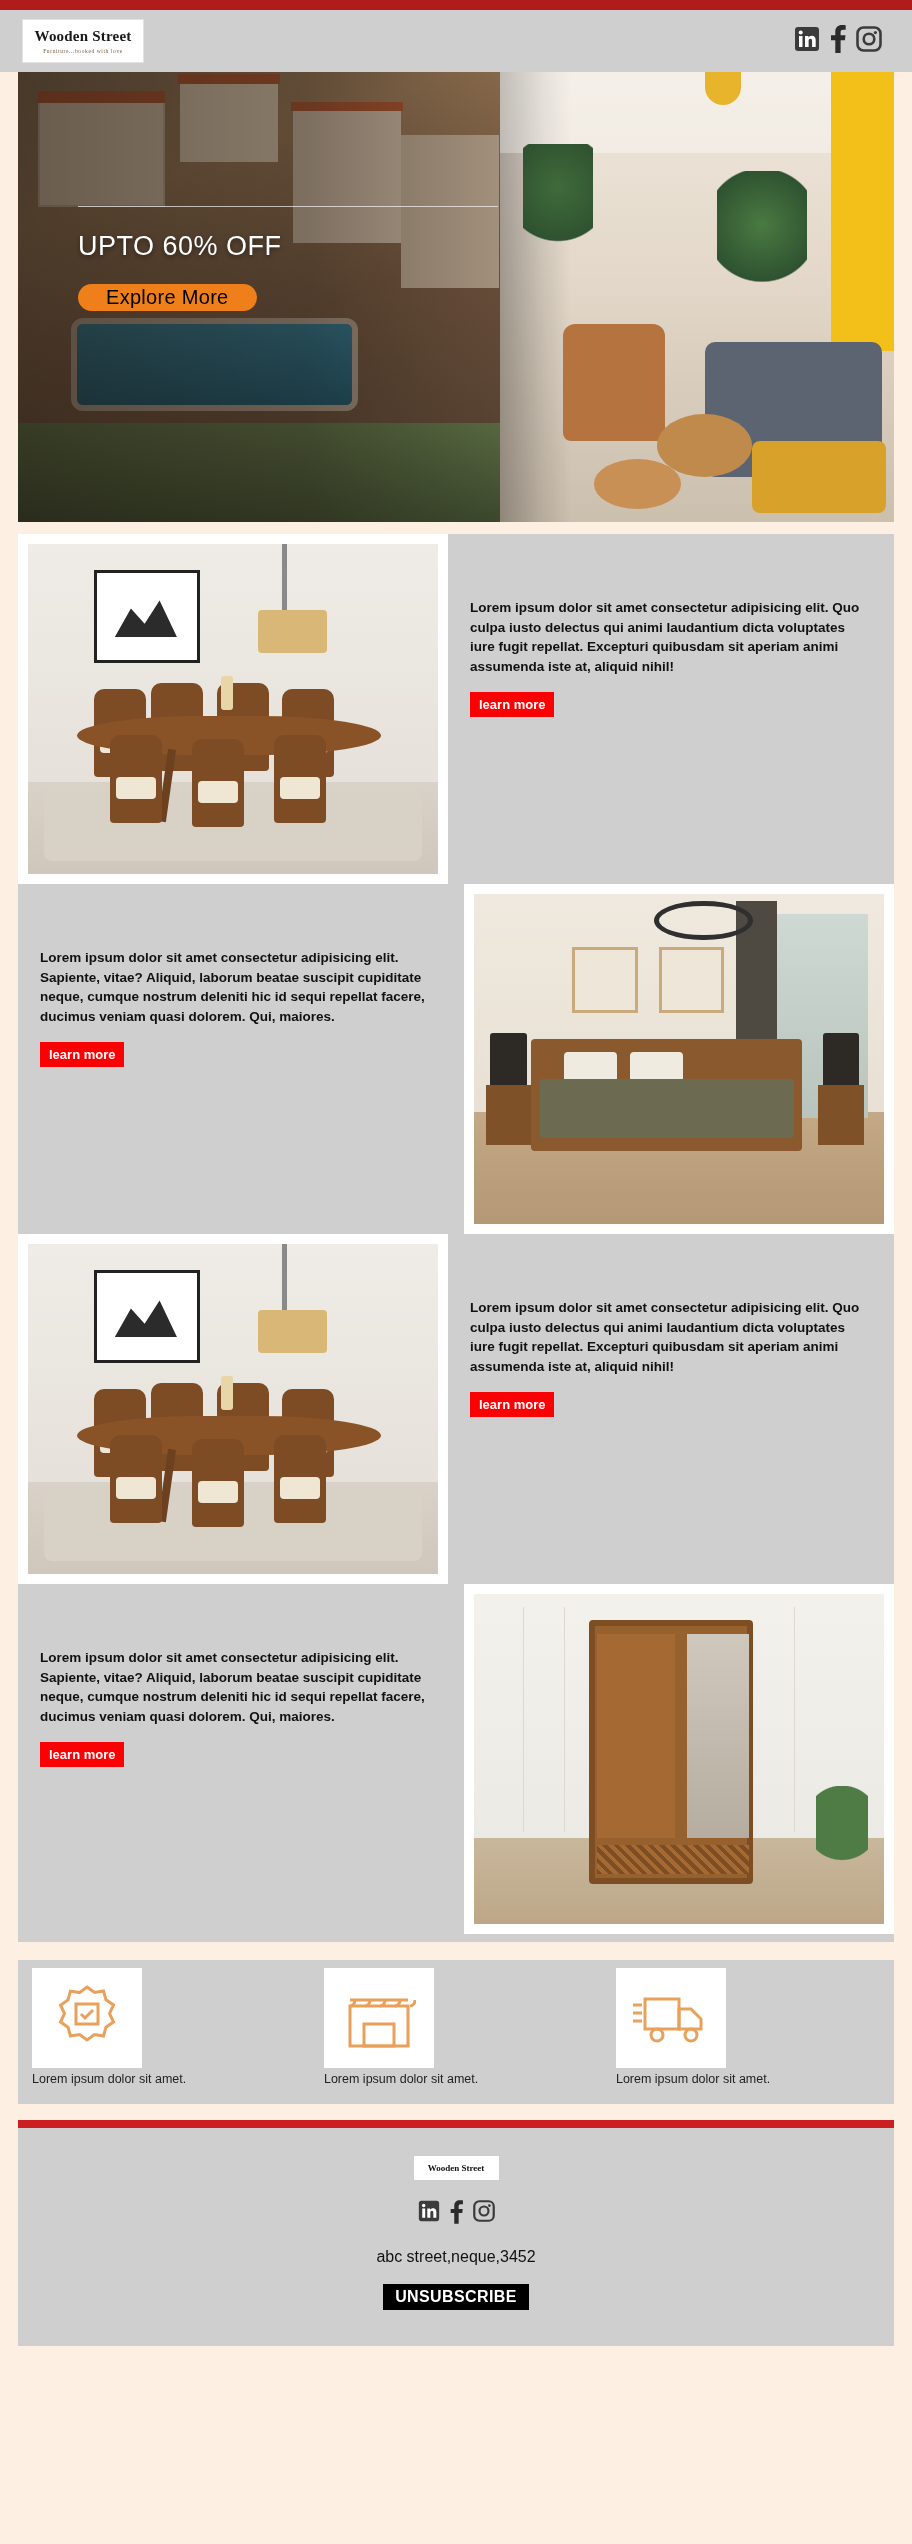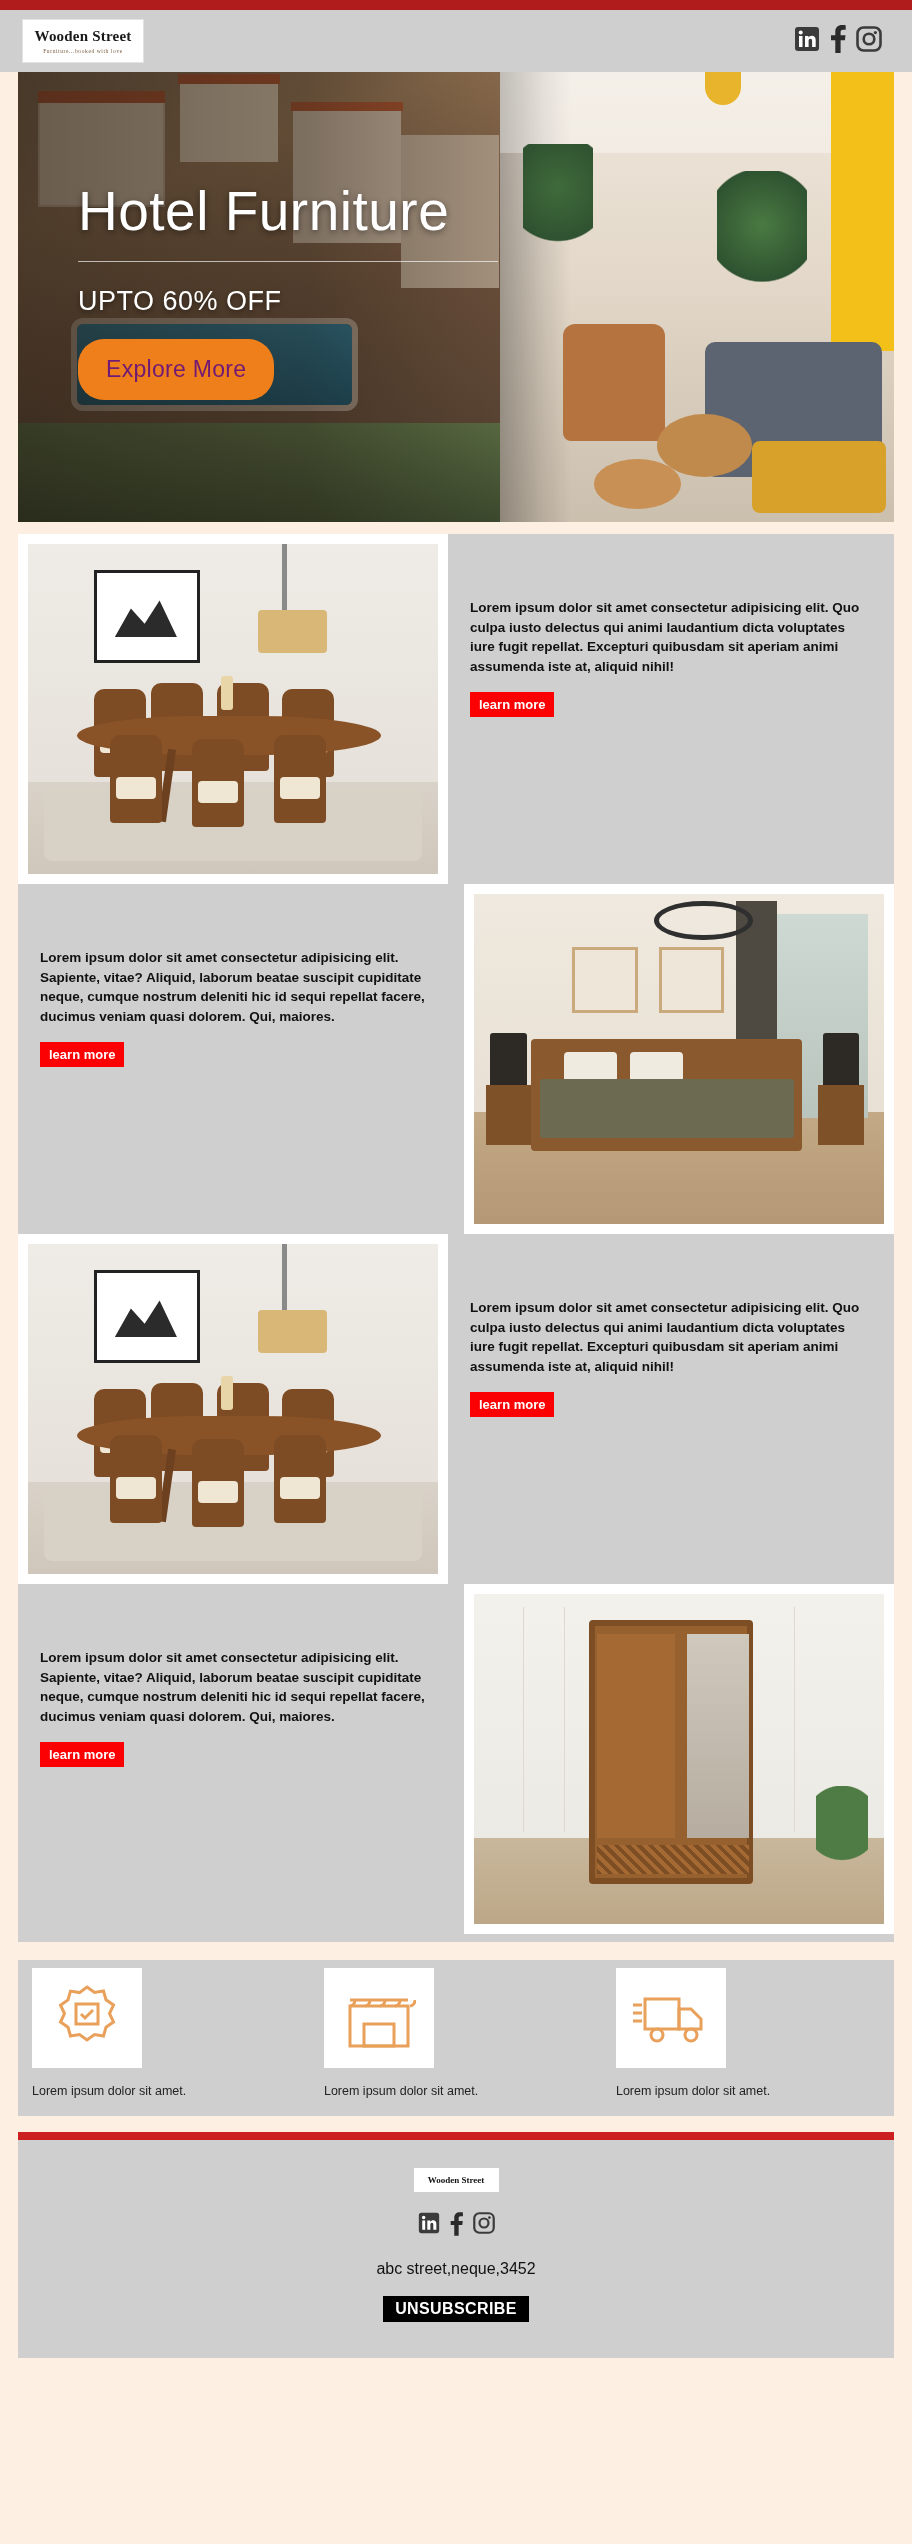--- a/index.html
+++ b/index.html
@@ -145,23 +145,23 @@
   .hero-off {
     font-size: 27px;
     letter-spacing: .5px;
     color:#fff;
     text-shadow: 0 2px 5px rgba(0,0,0,.45);
   }
   .explore-btn {
     margin-top: 22px;
     display: inline-block;
     background:#ef7f1a;
-    color:#701a75;
-    font-size: 23px;
-    padding: 17px 28px;
+    color:#000000;
+    font-size: 20px;
+    padding: 2px 28px;
     border: none;
     border-radius: 26px;
     cursor: pointer;
     letter-spacing:.3px;
   }
   
   .content {
     margin: 12px 18px 0 18px;
     background: #cfcfcf;
     padding: 0 0 8px 0;
@@ -251,21 +251,21 @@
     margin: 18px 18px 0 18px;
     background: #cfcfcf;
     padding: 8px 0 18px 0;
   }
   .feature { width: 33.33%; padding: 0 14px; }
   .ficon {
     width: 110px; height: 100px; background:#fff;
     display:flex; align-items:center; justify-content:center;
   }
   .flabel {
-    margin-top: 16px;
+    margin-top: 4px;
     font-size: 12.5px;
     color: #222;
   }
   
   .foot-rule { height:8px; background:#cc1f1f; margin: 16px 18px 0 18px; }
   .footer {
     margin: 0 18px;
     background:#cfcfcf;
     padding: 28px 0 36px 0;
     text-align:center;
@@ -340,21 +340,20 @@
         <div class="hr-plant1"></div>
         <div class="hr-plant2"></div>
         <div class="hr-sofa"></div>
         <div class="hr-chair"></div>
         <div class="hr-table"></div>
         <div class="hr-table2"></div>
         <div class="hr-sofa2"></div>
       </div>
       <div class="hero-overlay"></div>
       <div class="hero-text">
-        <h1 class="hero-title">Hotel Furniture</h1>
         <div class="hero-rule"></div>
         <div class="hero-off">UPTO 60% OFF</div>
         <button class="explore-btn">Explore More</button>
       </div>
     </div>
   </div>
 
   <div class="content">
 
     <div class="row">

